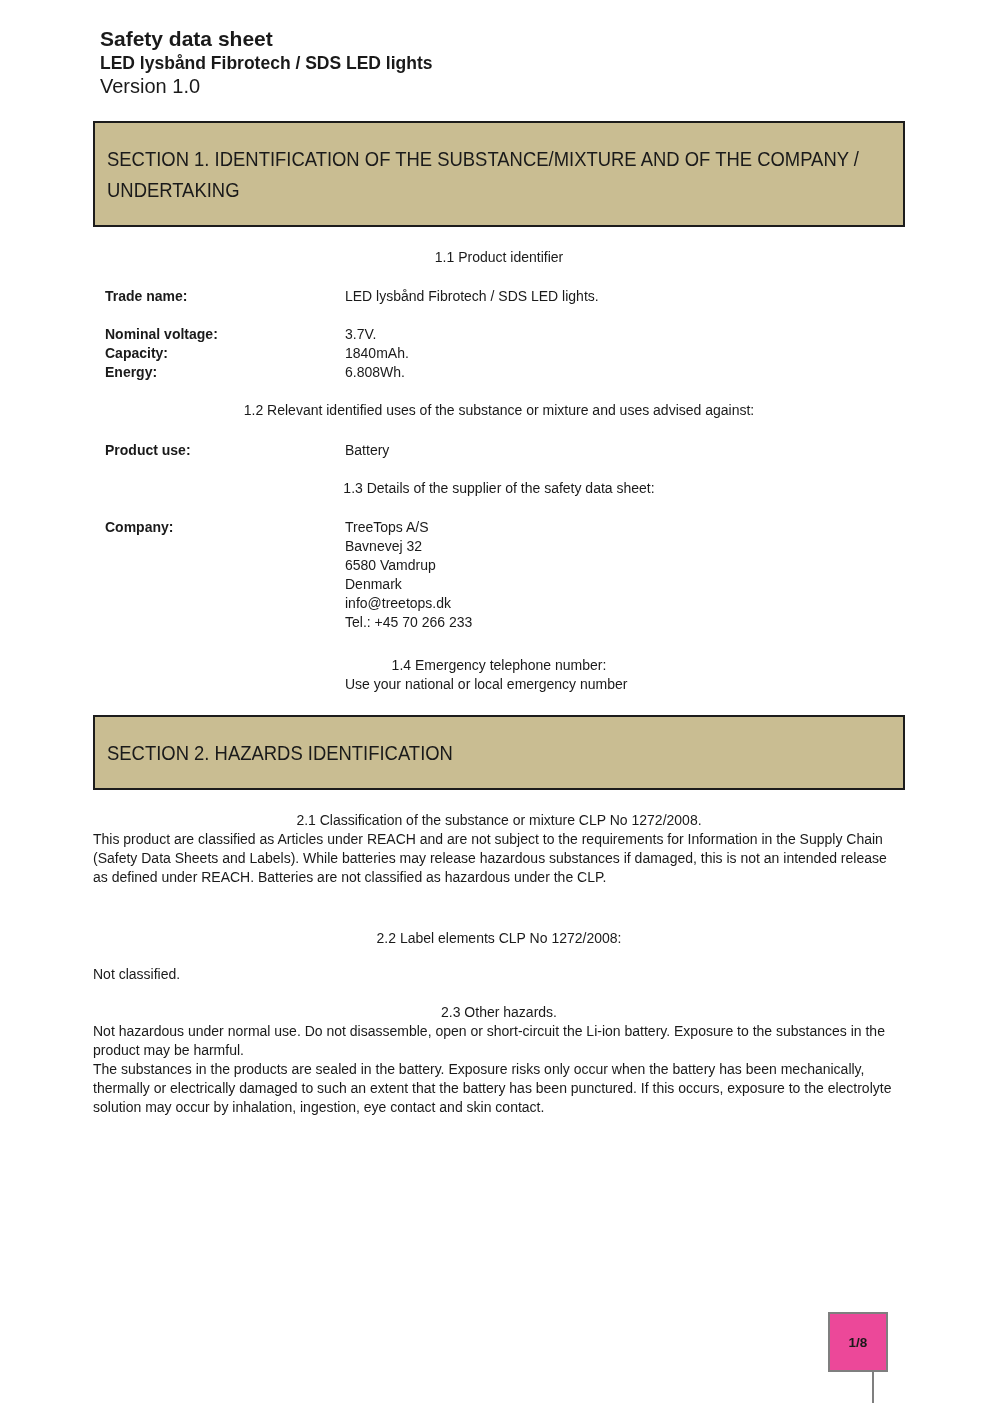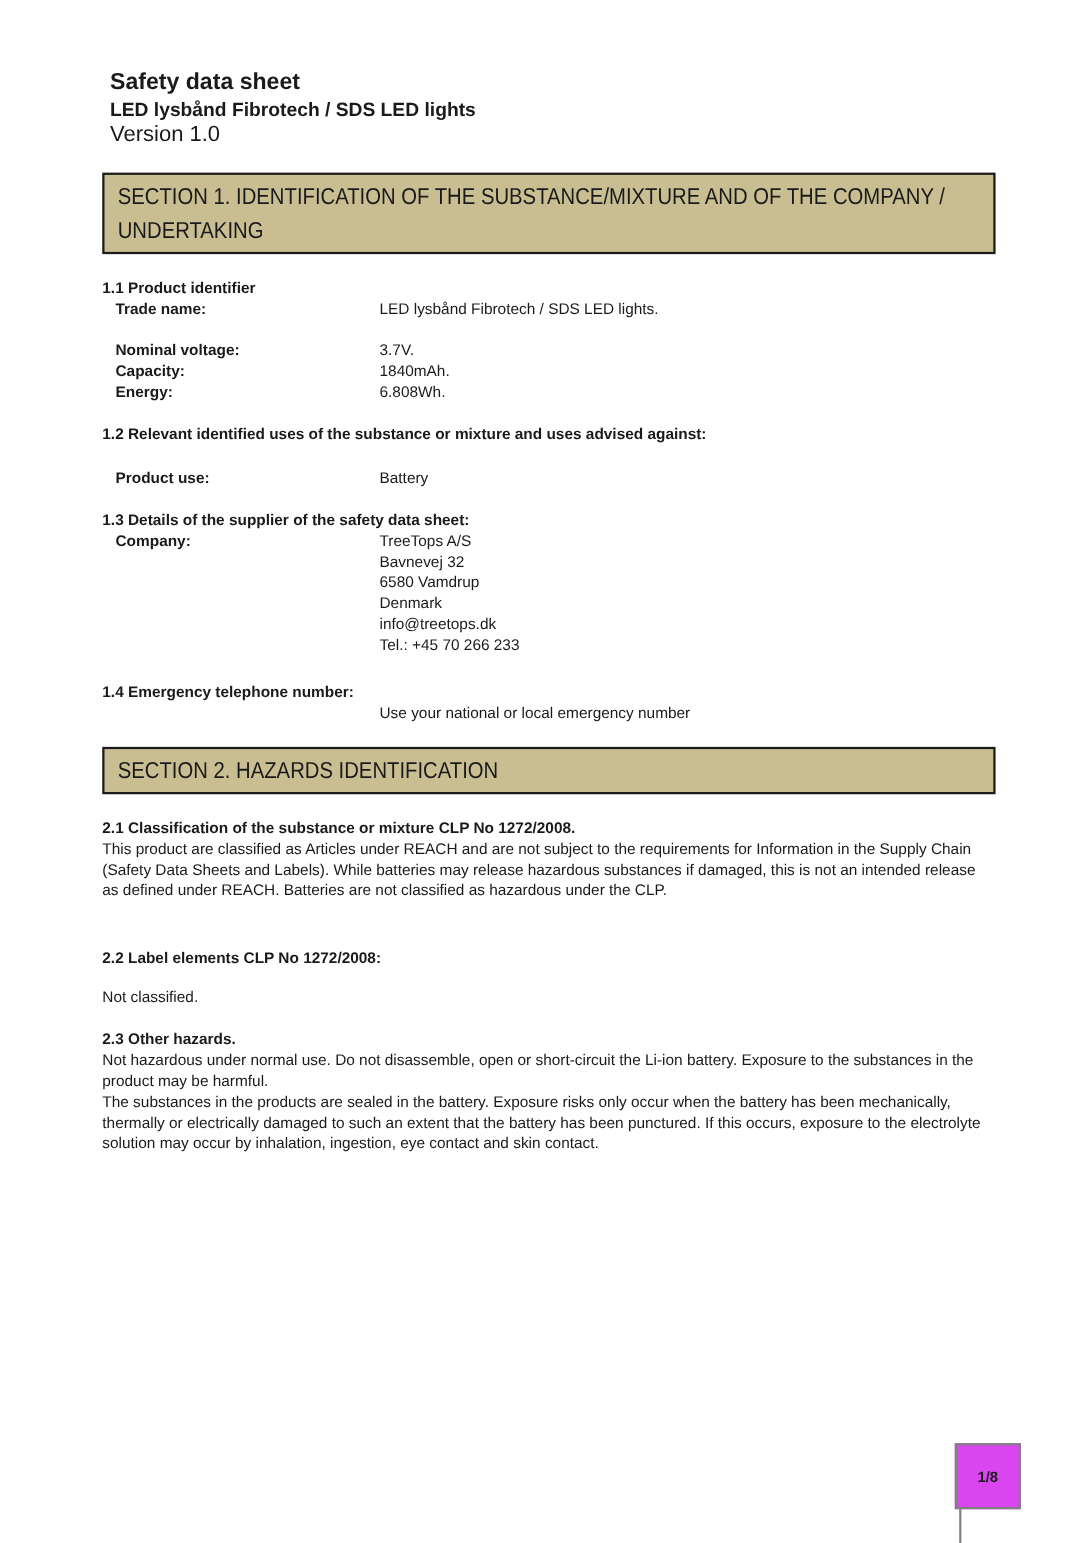--- a/index.html
+++ b/index.html
@@ -6,76 +6,76 @@
   html, body { background: #ffffff; }
   .page {
     position: relative;
     width: 992px;
     height: 1403px;
     background: #ffffff;
     font-family: "Liberation Sans", sans-serif;
     color: #1a1a1a;
     overflow: hidden;
   }
-  .doc-header { padding-top: 62px; margin-left: 100px; }
+  .doc-header { padding-top: 26px; margin-left: 100px; }
   .doc-title   { font-size: 21px; font-weight: bold; line-height: 26px; }
   .doc-subtitle{ font-size: 17.5px; font-weight: bold; line-height: 23px; }
   .doc-version { font-size: 20px; line-height: 18px; margin-top: 2px; }
   .doc-date    { font-size: 14px; line-height: 18px; }
 
   .section-bar {
     margin-left: 93px;
     width: 812px;
     background: #c9bd92;
     border: 2px solid #1c1c1c;
-    padding: 4px 12px;
+    padding: 20px 12px;
   }
   .section-bar-1 { margin-top: 26px; }
   .section-bar-2 { margin-top: 21px; }
   .section-bar-text {
     display: block;
     font-size: 21px;
     line-height: 31px;
     font-weight: normal;
     width: 893px;
     transform: scaleX(0.878);
     transform-origin: left center;
     white-space: normal;
     letter-spacing: 0px;
   }
 
   .content { margin-left: 93px; width: 812px; font-size: 14px; line-height: 19px; }
-  .sub-heading { font-weight: bold; font-size: 14px; line-height: 19px; }
+  .sub-heading { font-weight: normal; font-size: 14px; line-height: 19px; text-align: center; }
   .kv-row { display: flex; align-items: flex-start; }
   .kv-label { width: 240px; margin-left: 12px; font-weight: bold; flex-shrink: 0; }
   .kv-value { font-weight: normal; }
   .kv-value .addr-line { display: block; }
   .indent-value { margin-left: 252px; }
 
   .mt-h1  { margin-top: 21px; }  
-  .mt-row1{ }  
+  .mt-row1{ margin-top: 20px; }  
   .mt-grp { margin-top: 19px; }  
   .mt-sec { margin-top: 19px; }  
   .mt-row2{ margin-top: 21px; }  
   .mt-14  { margin-top: 24px; }  
   .mt-21h { margin-top: 21px; }  
   .mt-22h { margin-top: 42px; }
   .mt-nc  { margin-top: 17px; }
   .mt-23h { margin-top: 19px; }
 
   .para { font-size: 14px; line-height: 19px; }
 
   .page-box {
     position: absolute;
-    left: 868px;
+    left: 828px;
     top: 1312px;
     width: 60px;
     height: 60px;
     border: 2px solid #7f7f7f;
-    background: #d946ef;
+    background: #ec4899;
     display: flex;
     align-items: center;
     justify-content: center;
     font-size: 13.5px;
     font-weight: bold;
   }
   .page-box-line {
     position: absolute;
     left: 872px;
     top: 1372px;

